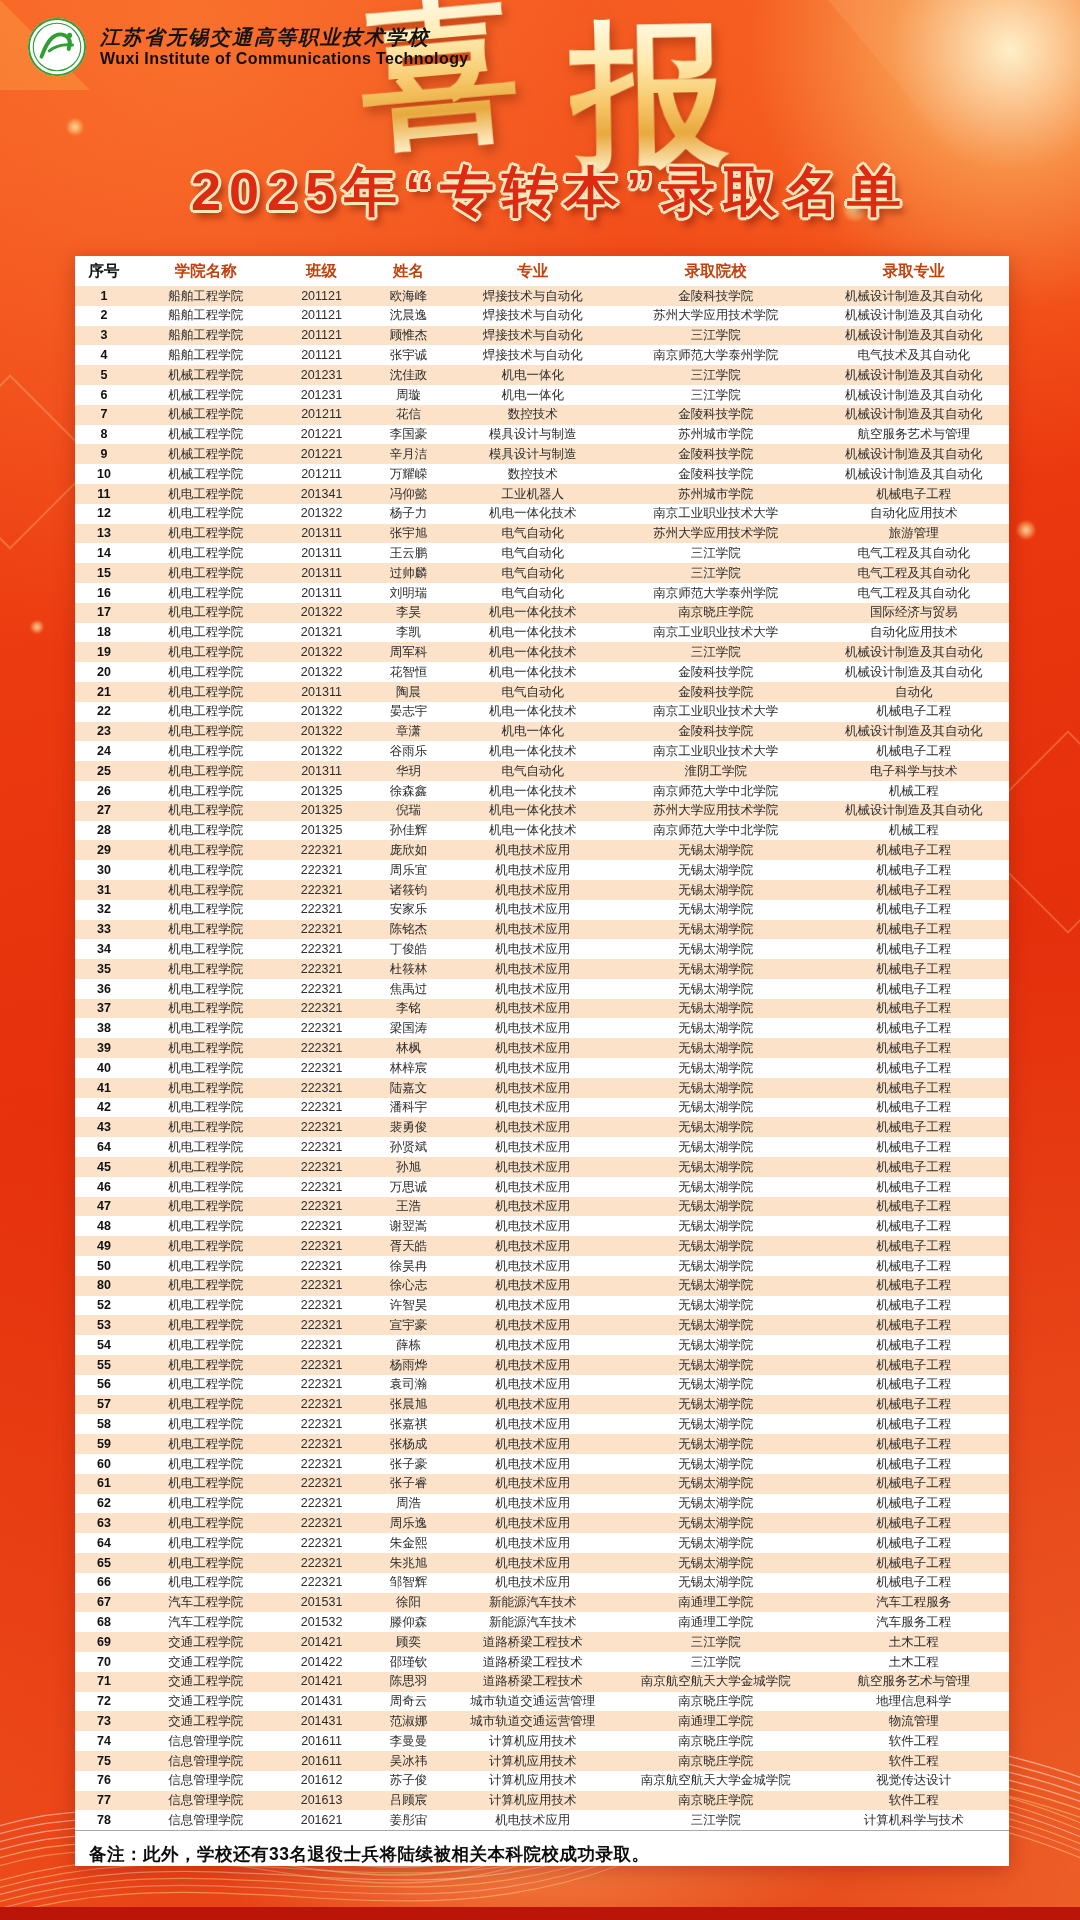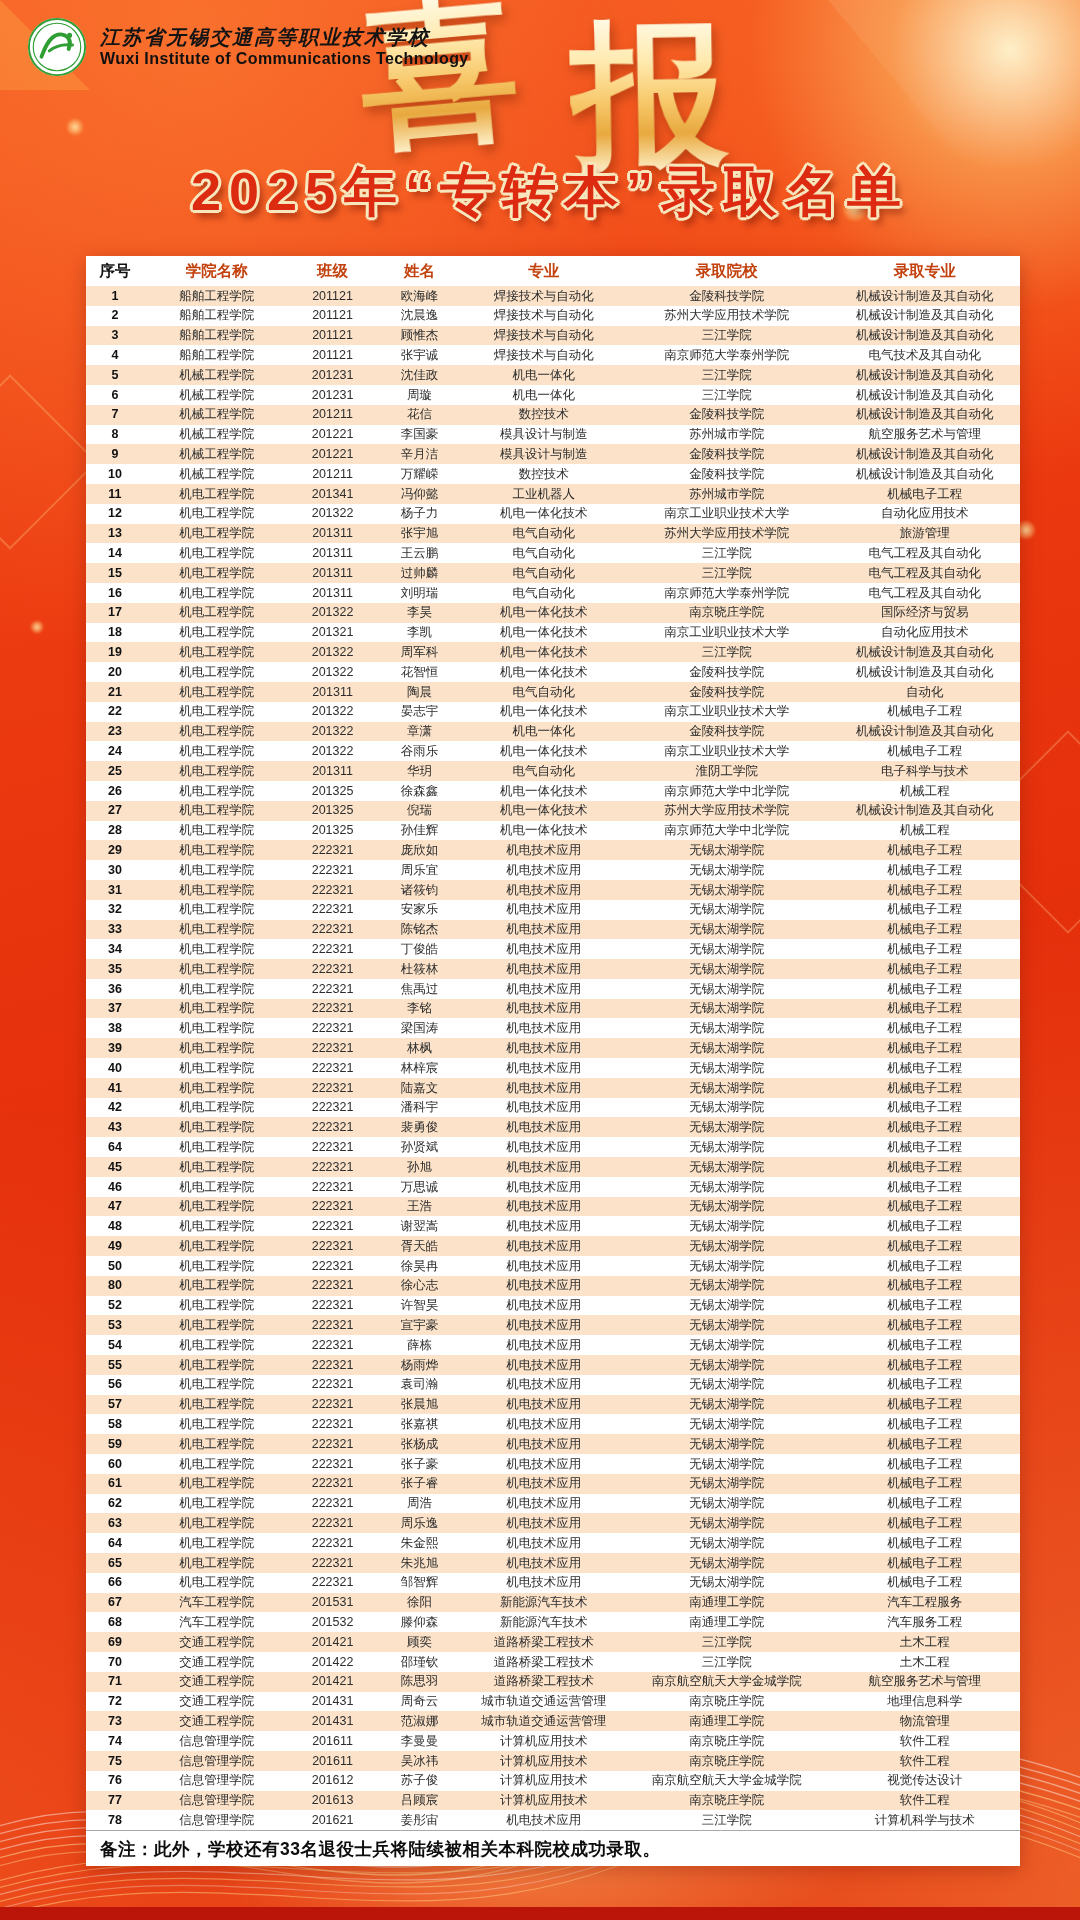--- a/index.html
+++ b/index.html
@@ -39,35 +39,35 @@
 
   
   .main-title{position:absolute;top:156px;left:10px;width:100%;text-align:center;z-index:5;
     font-size:54px;font-weight:bold;letter-spacing:8px;color:#dd2b12;
     text-shadow:
       -2px -2px 0 #f8e6bd, 2px -2px 0 #f8e6bd, -2px 2px 0 #f8e6bd, 2px 2px 0 #f8e6bd,
       0 -3px 0 #f8e6bd, 0 3px 0 #f8e6bd, -3px 0 0 #f8e6bd, 3px 0 0 #f8e6bd,
       5px 7px 7px rgba(110,15,0,.55);}
 
   
-  .table-wrap{position:absolute;left:86px;top:256px;width:934px;background:#ffffff;z-index:6;
+  .table-wrap{position:absolute;left:75px;top:256px;width:934px;background:#ffffff;z-index:6;
     box-shadow:0 4px 18px rgba(120,20,0,.35);}
   .thead{display:flex;height:30px;align-items:center;background:#ffffff;}
   .hcell{font-size:15.5px;font-weight:bold;color:#c2410c;text-align:center;}
   .trow{display:flex;height:19.8px;align-items:center;background:#ffffff;}
   .trow.stripe{background:#fbe2c8;}
   .cell{font-size:12.5px;color:#2d2d2d;text-align:center;white-space:nowrap;overflow:hidden;line-height:1;}
   .c0{width:6.2%;font-weight:bold;color:#111;}
   .c1{width:15.6%;}
   .c2{width:9.2%;}
   .c3{width:9.4%;}
   .c4{width:17.2%;}
   .c5{width:22.0%;}
   .c6{width:20.4%;}
-  .note-bar{border-top:1px solid #a9a9a9;background:#ffffff;height:35px;display:flex;align-items:center;padding-left:14px;}
+  .note-bar{border-top:1px solid #a9a9a9;background:#ffffff;height:35px;display:flex;align-items:flex-end;padding-left:14px;}
   .note-text{font-size:17.5px;font-weight:bold;color:#0d0d0d;letter-spacing:.5px;}
 
   
   .waves{position:absolute;left:0;bottom:0;width:1080px;height:300px;z-index:2;}
   .bottom-strip{position:absolute;left:0;bottom:0;width:100%;height:13px;background:#bb150a;z-index:3;}
   .bottom-glow{position:absolute;left:180px;bottom:-60px;width:700px;height:260px;border-radius:50%;
     background:radial-gradient(ellipse at center, rgba(255,190,110,.5), transparent 65%);z-index:1;}
 </style>
 </head>
 <body>

